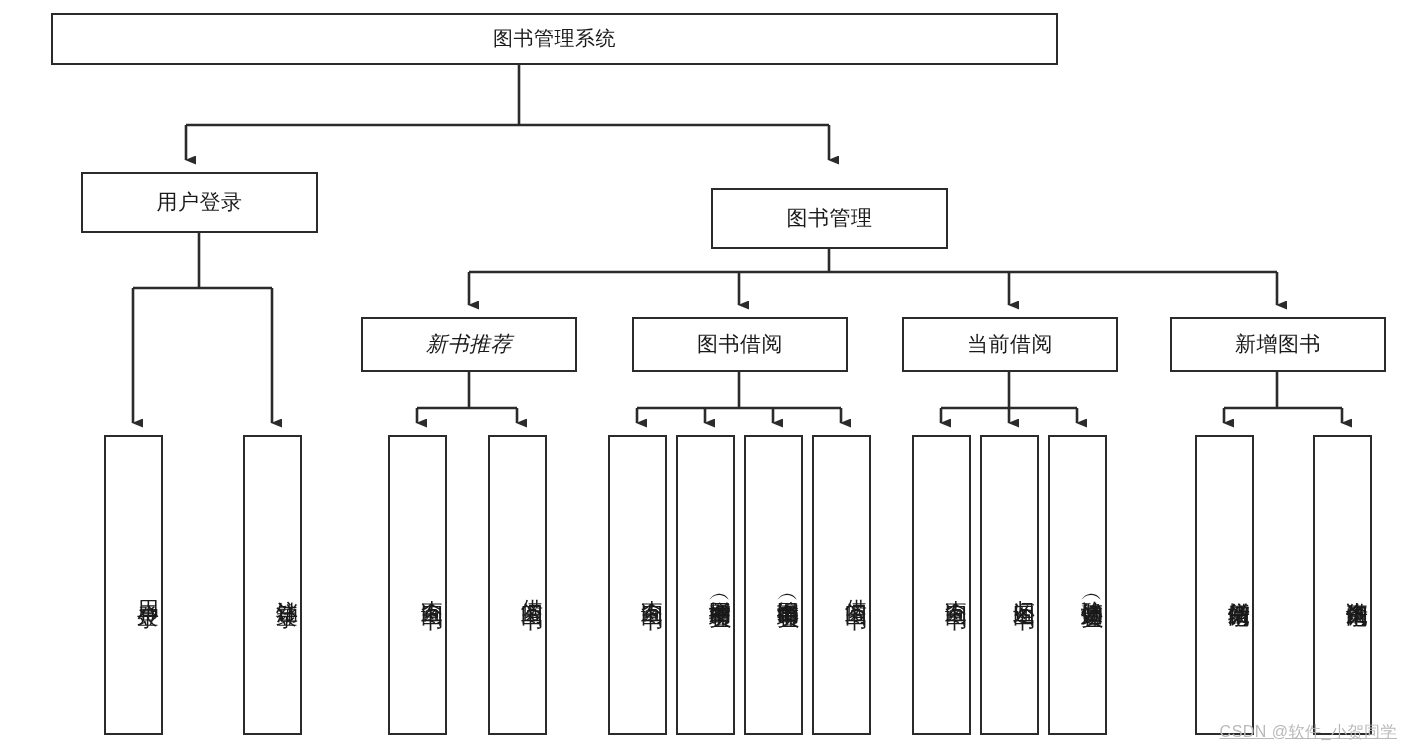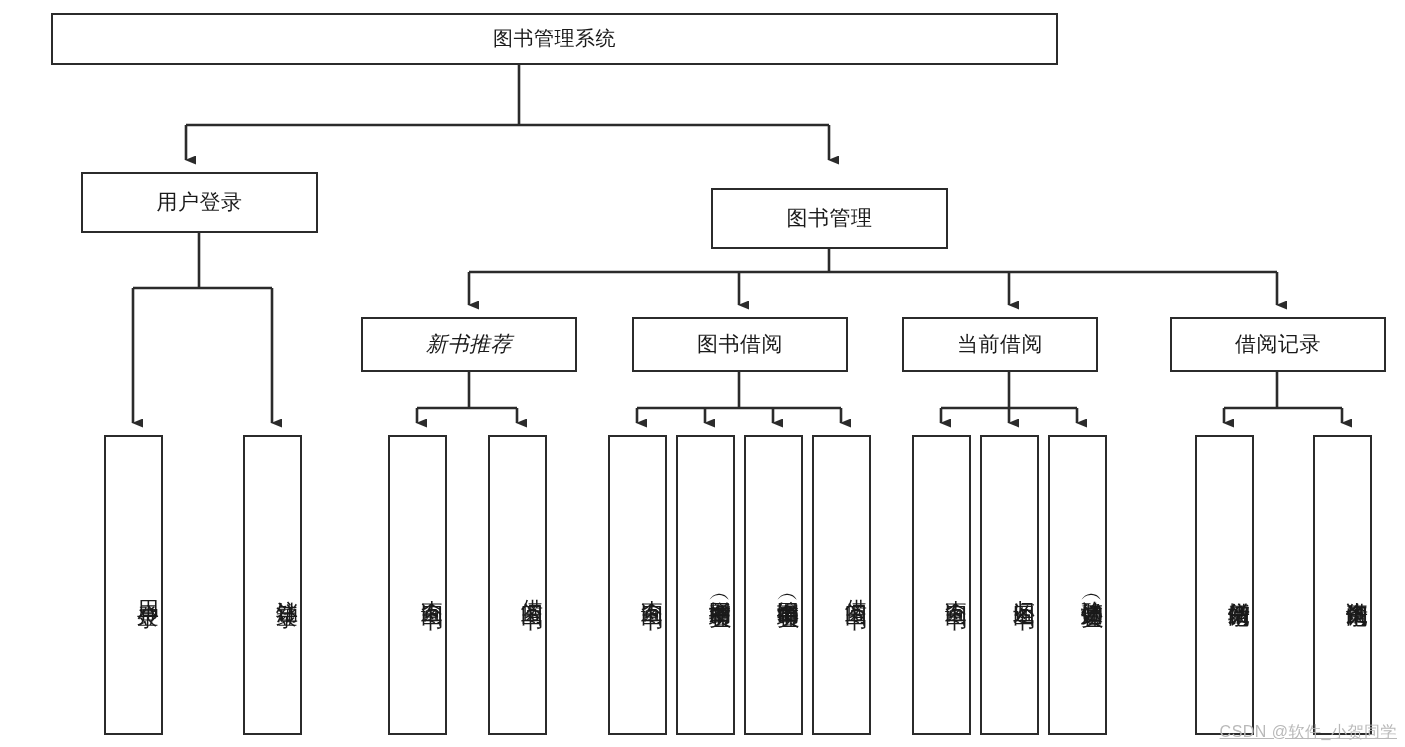--- a/index.html
+++ b/index.html
@@ -138,25 +138,25 @@
   <div class="node horiz" style="left:711px; top:188px; width:237px; height:61px;">
     <span class="node-label">图书管理</span>
   </div>
 
   <div class="node horiz" style="left:361px; top:317px; width:216px; height:55px;font-style:italic;">
     <span class="node-label">新书推荐</span>
   </div>
   <div class="node horiz" style="left:632px; top:317px; width:216px; height:55px;">
     <span class="node-label">图书借阅</span>
   </div>
-  <div class="node horiz" style="left:902px; top:317px; width:196px; height:55px;">
+  <div class="node horiz" style="left:902px; top:317px; width:216px; height:55px;">
     <span class="node-label">当前借阅</span>
   </div>
   <div class="node horiz" style="left:1170px; top:317px; width:216px; height:55px;">
-    <span class="node-label">借阅记录</span>
+    <span class="node-label">新增图书</span>
   </div>
 
   <div class="node vert" style="left:104px; top:435px; width:59px; height:300px;">
     <span class="node-label">用户登录</span>
   </div>
   <div class="node vert" style="left:243px; top:435px; width:59px; height:300px;">
     <span class="node-label">注销登录</span>
   </div>
 
   <div class="node vert" style="left:388px; top:435px; width:59px; height:300px;">

